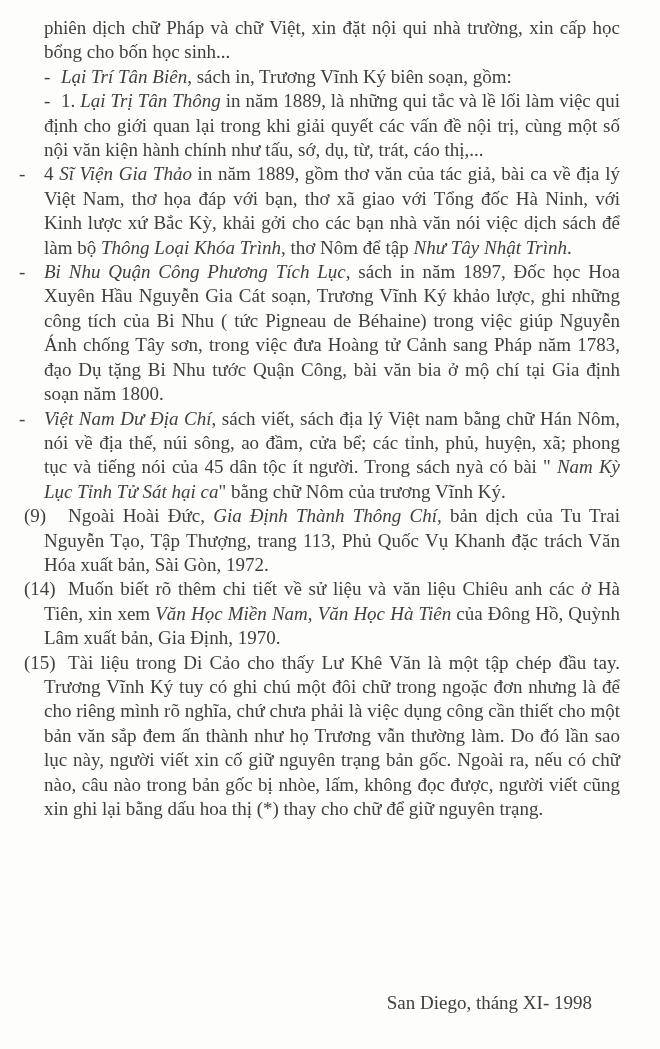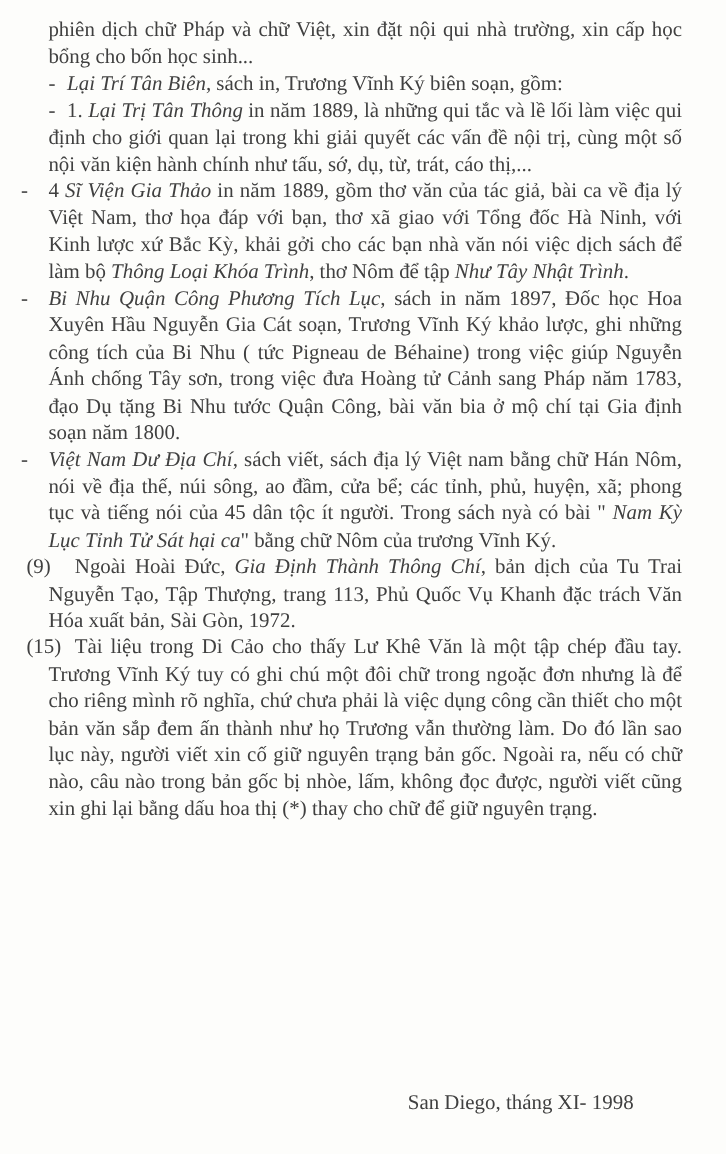--- a/index.html
+++ b/index.html
@@ -32,34 +32,35 @@
   
   .dash-outer { text-indent: -25px; }
   .dash-outer .marker { width: 25px; }
   
   .note { text-indent: -20px; }
   .note .marker { width: 44px; }
   .block i { }
   .dateline {
     position: absolute;
     top: 991px;
-    right: 84px;
+    right: 68px;
     text-indent: 0;
     text-align: right;
     white-space: nowrap;
   }
 </style>
 </head>
 <body>
 
 <div class="page" style="background: rgb(253, 253, 251); color: #404040;">
   <div>
       <p class="block plain"><span class="text"><span>phiên dịch chữ Pháp và chữ Việt, xin đặt nội qui nhà trường, xin cấp học bổng cho bốn học sinh...</span></span></p>
       <p class="block dash-inner"><span class="marker">-</span><span class="text"><i>Lại Trí Tân Biên</i><span>, sách in, Trương Vĩnh Ký biên soạn, gồm:</span></span></p>
       <p class="block dash-inner"><span class="marker">-</span><span class="text"><span>1. </span><i>Lại Trị Tân Thông</i><span> in năm 1889, là những qui tắc và lề lối làm việc qui định cho giới quan lại trong khi giải quyết các vấn đề nội trị, cùng một số nội văn kiện hành chính như tấu, sớ, dụ, từ, trát, cáo thị,...</span></span></p>
       <p class="block dash-outer"><span class="marker">-</span><span class="text"><span>4 </span><i>Sĩ Viện Gia Thảo</i><span> in năm 1889, gồm thơ văn của tác giả, bài ca về địa lý Việt Nam, thơ họa đáp với bạn, thơ xã giao với Tổng đốc Hà Ninh, với Kinh lược xứ Bắc Kỳ, khải gởi cho các bạn nhà văn nói việc dịch sách để làm bộ </span><i>Thông Loại Khóa Trình</i><span>, thơ Nôm để tập </span><i>Như Tây Nhật Trình</i><span>.</span></span></p>
       <p class="block dash-outer"><span class="marker">-</span><span class="text"><i>Bi Nhu Quận Công Phương Tích Lục</i><span>, sách in năm 1897, Đốc học Hoa Xuyên Hầu Nguyễn Gia Cát soạn, Trương Vĩnh Ký khảo lược, ghi những công tích của Bi Nhu ( tức Pigneau de Béhaine) trong việc giúp Nguyễn Ánh chống Tây sơn, trong việc đưa Hoàng tử Cảnh sang Pháp năm 1783, đạo Dụ tặng Bi Nhu tước Quận Công, bài văn bia ở mộ chí tại Gia định soạn năm 1800.</span></span></p>
       <p class="block dash-outer"><span class="marker">-</span><span class="text"><i>Việt Nam Dư Địa Chí</i><span>, sách viết, sách địa lý Việt nam bằng chữ Hán Nôm, nói về địa thế, núi sông, ao đầm, cửa bể; các tỉnh, phủ, huyện, xã; phong tục và tiếng nói của 45 dân tộc ít người. Trong sách nyà có bài " </span><i>Nam Kỳ Lục Tỉnh Tử Sát hại ca</i><span>" bằng chữ Nôm của trương Vĩnh Ký.</span></span></p>
       <p class="block note"><span class="marker">(9)</span><span class="text"><span>Ngoài Hoài Đức, </span><i>Gia Định Thành Thông Chí</i><span>, bản dịch của Tu Trai Nguyễn Tạo, Tập Thượng, trang 113, Phủ Quốc Vụ Khanh đặc trách Văn Hóa xuất bản, Sài Gòn, 1972.</span></span></p>
+      <p class="block note"><span class="marker">(14)</span><span class="text"><span>Muốn biết rõ thêm chi tiết về sử liệu và văn liệu Chiêu anh các ở Hà Tiên, xin xem </span><i>Văn Học Miền Nam, Văn Học Hà Tiên</i><span> của Đông Hồ, Quỳnh Lâm xuất bản, Gia Định, 1970.</span></span></p>
       <p class="block note"><span class="marker">(15)</span><span class="text"><span>Tài liệu trong Di Cảo cho thấy Lư Khê Văn là một tập chép đầu tay. Trương Vĩnh Ký tuy có ghi chú một đôi chữ trong ngoặc đơn nhưng là để cho riêng mình rõ nghĩa, chứ chưa phải là việc dụng công cần thiết cho một bản văn sắp đem ấn thành như họ Trương vẫn thường làm. Do đó lần sao lục này, người viết xin cố giữ nguyên trạng bản gốc. Ngoài ra, nếu có chữ nào, câu nào trong bản gốc bị nhòe, lấm, không đọc được, người viết cũng xin ghi lại bằng dấu hoa thị (*) thay cho chữ để giữ nguyên trạng.</span></span></p>
     </div>
   <div class="dateline">San Diego, tháng XI- 1998</div>
 </div>
 
 </body></html>

